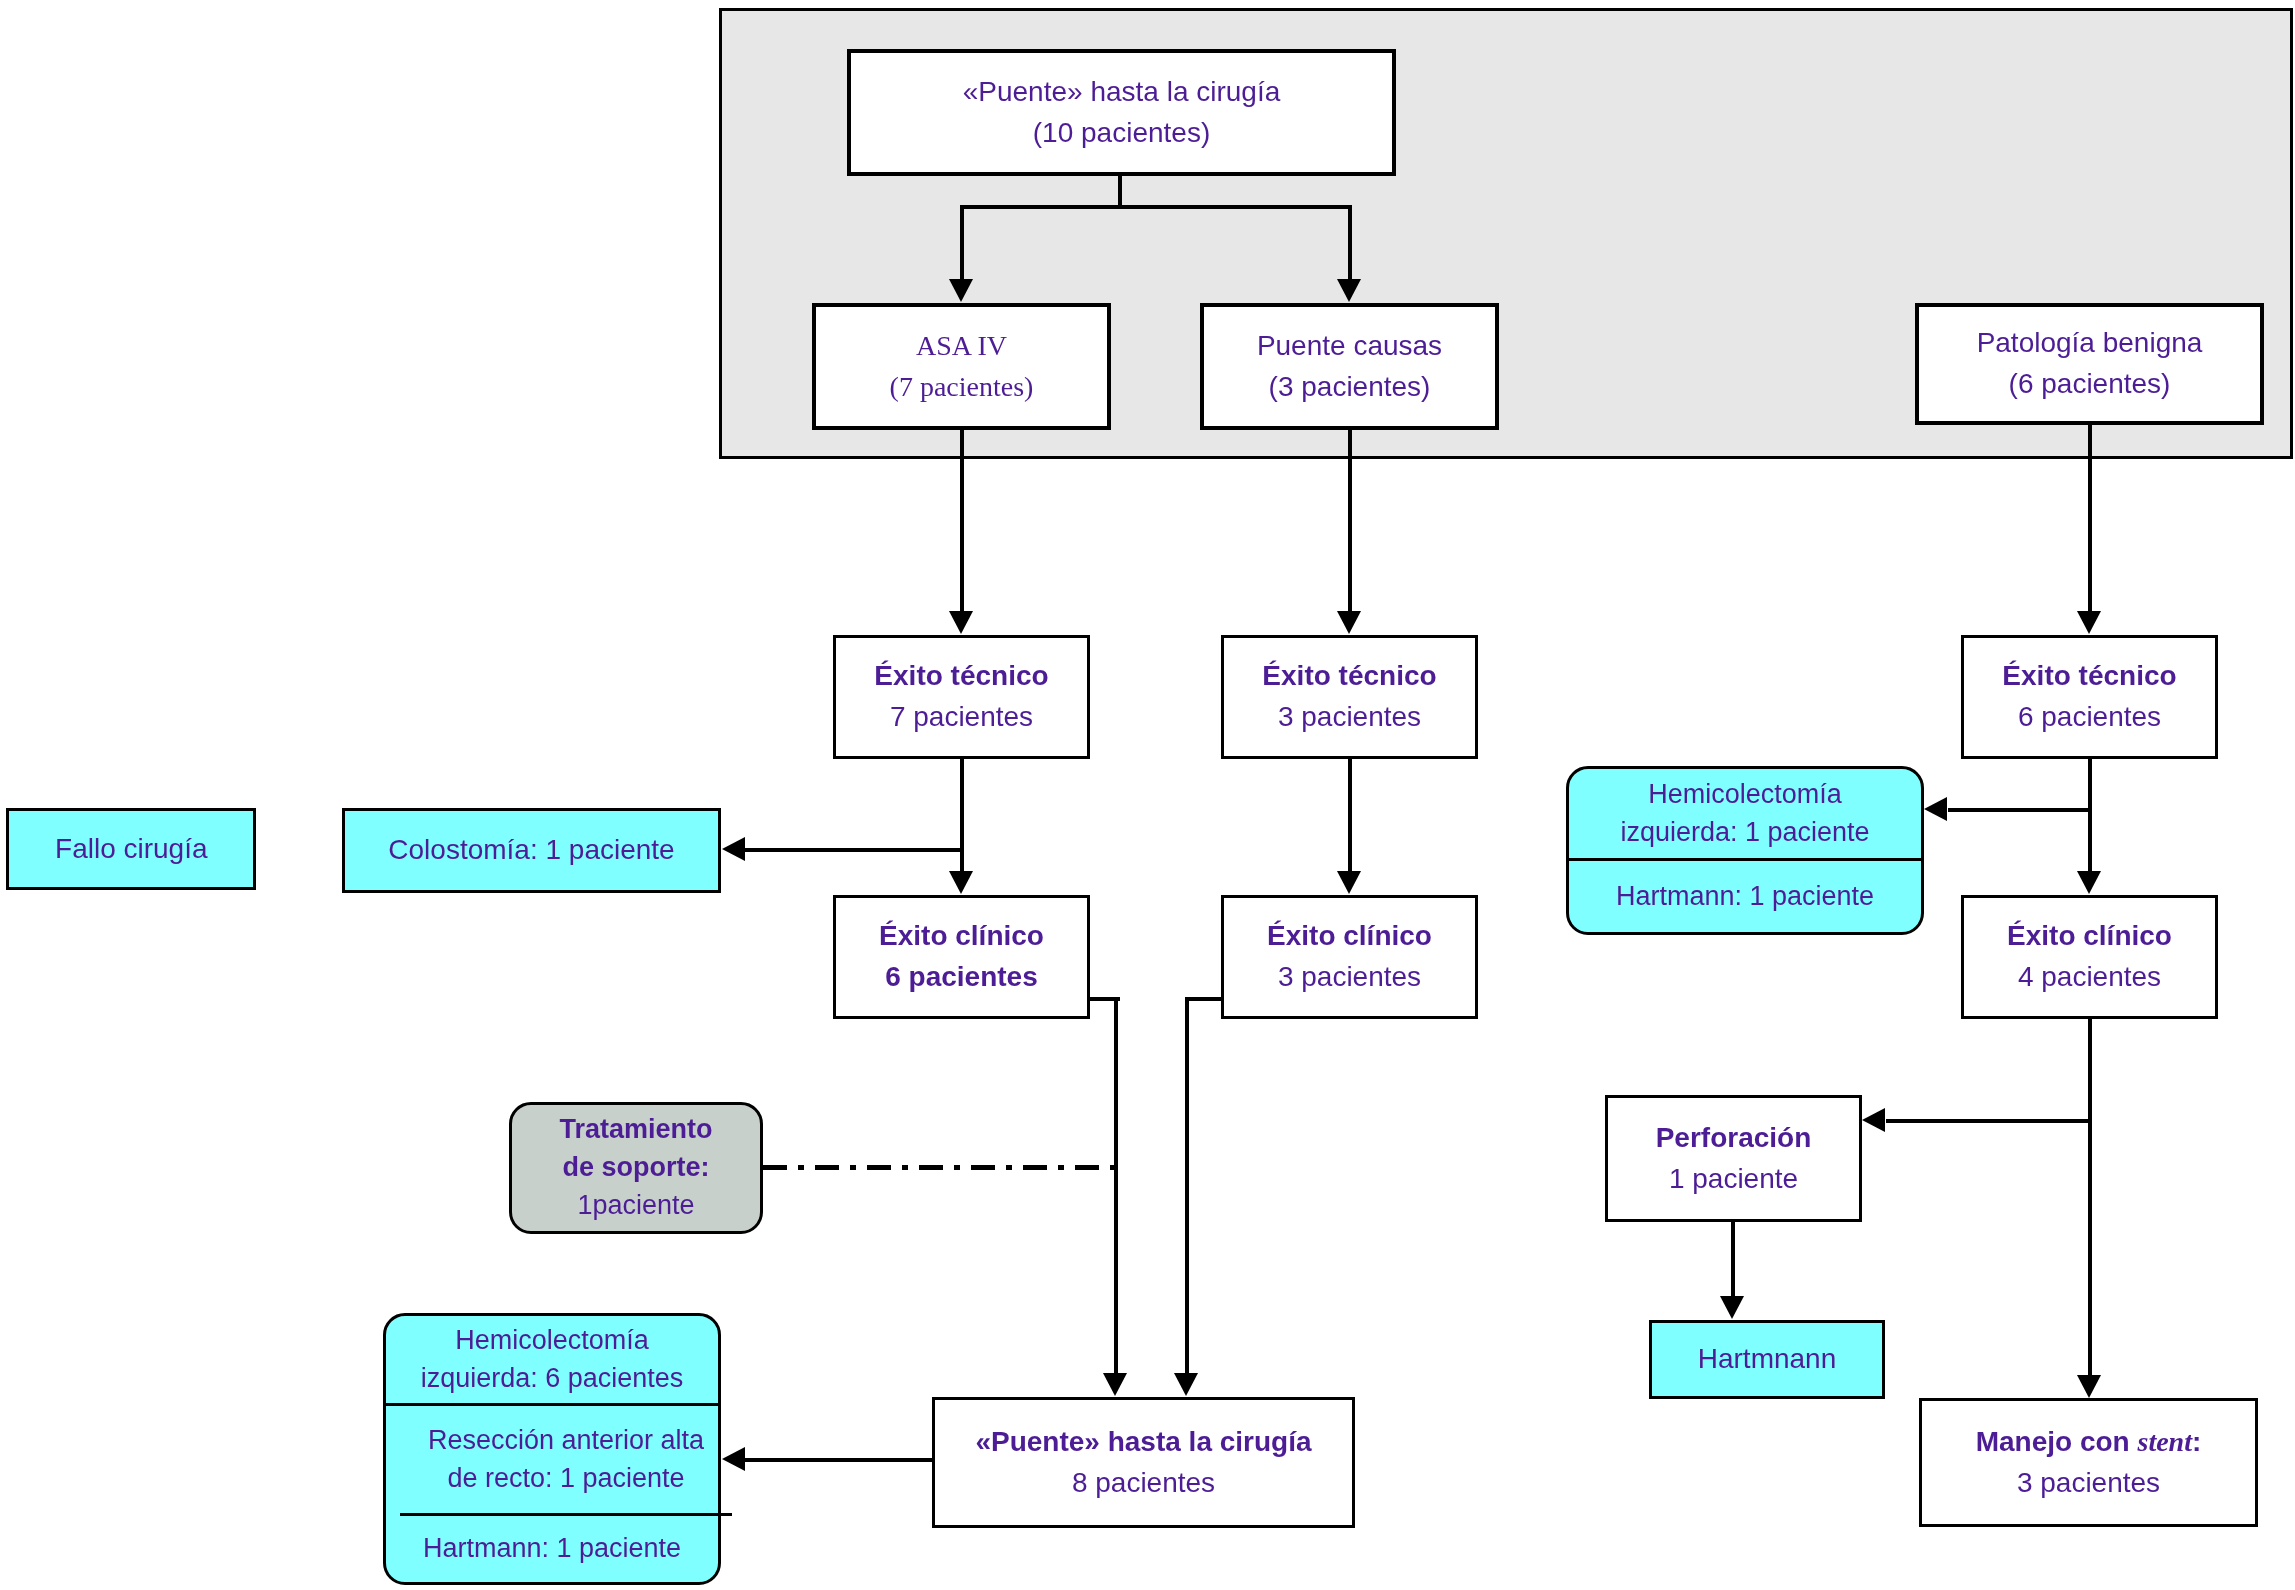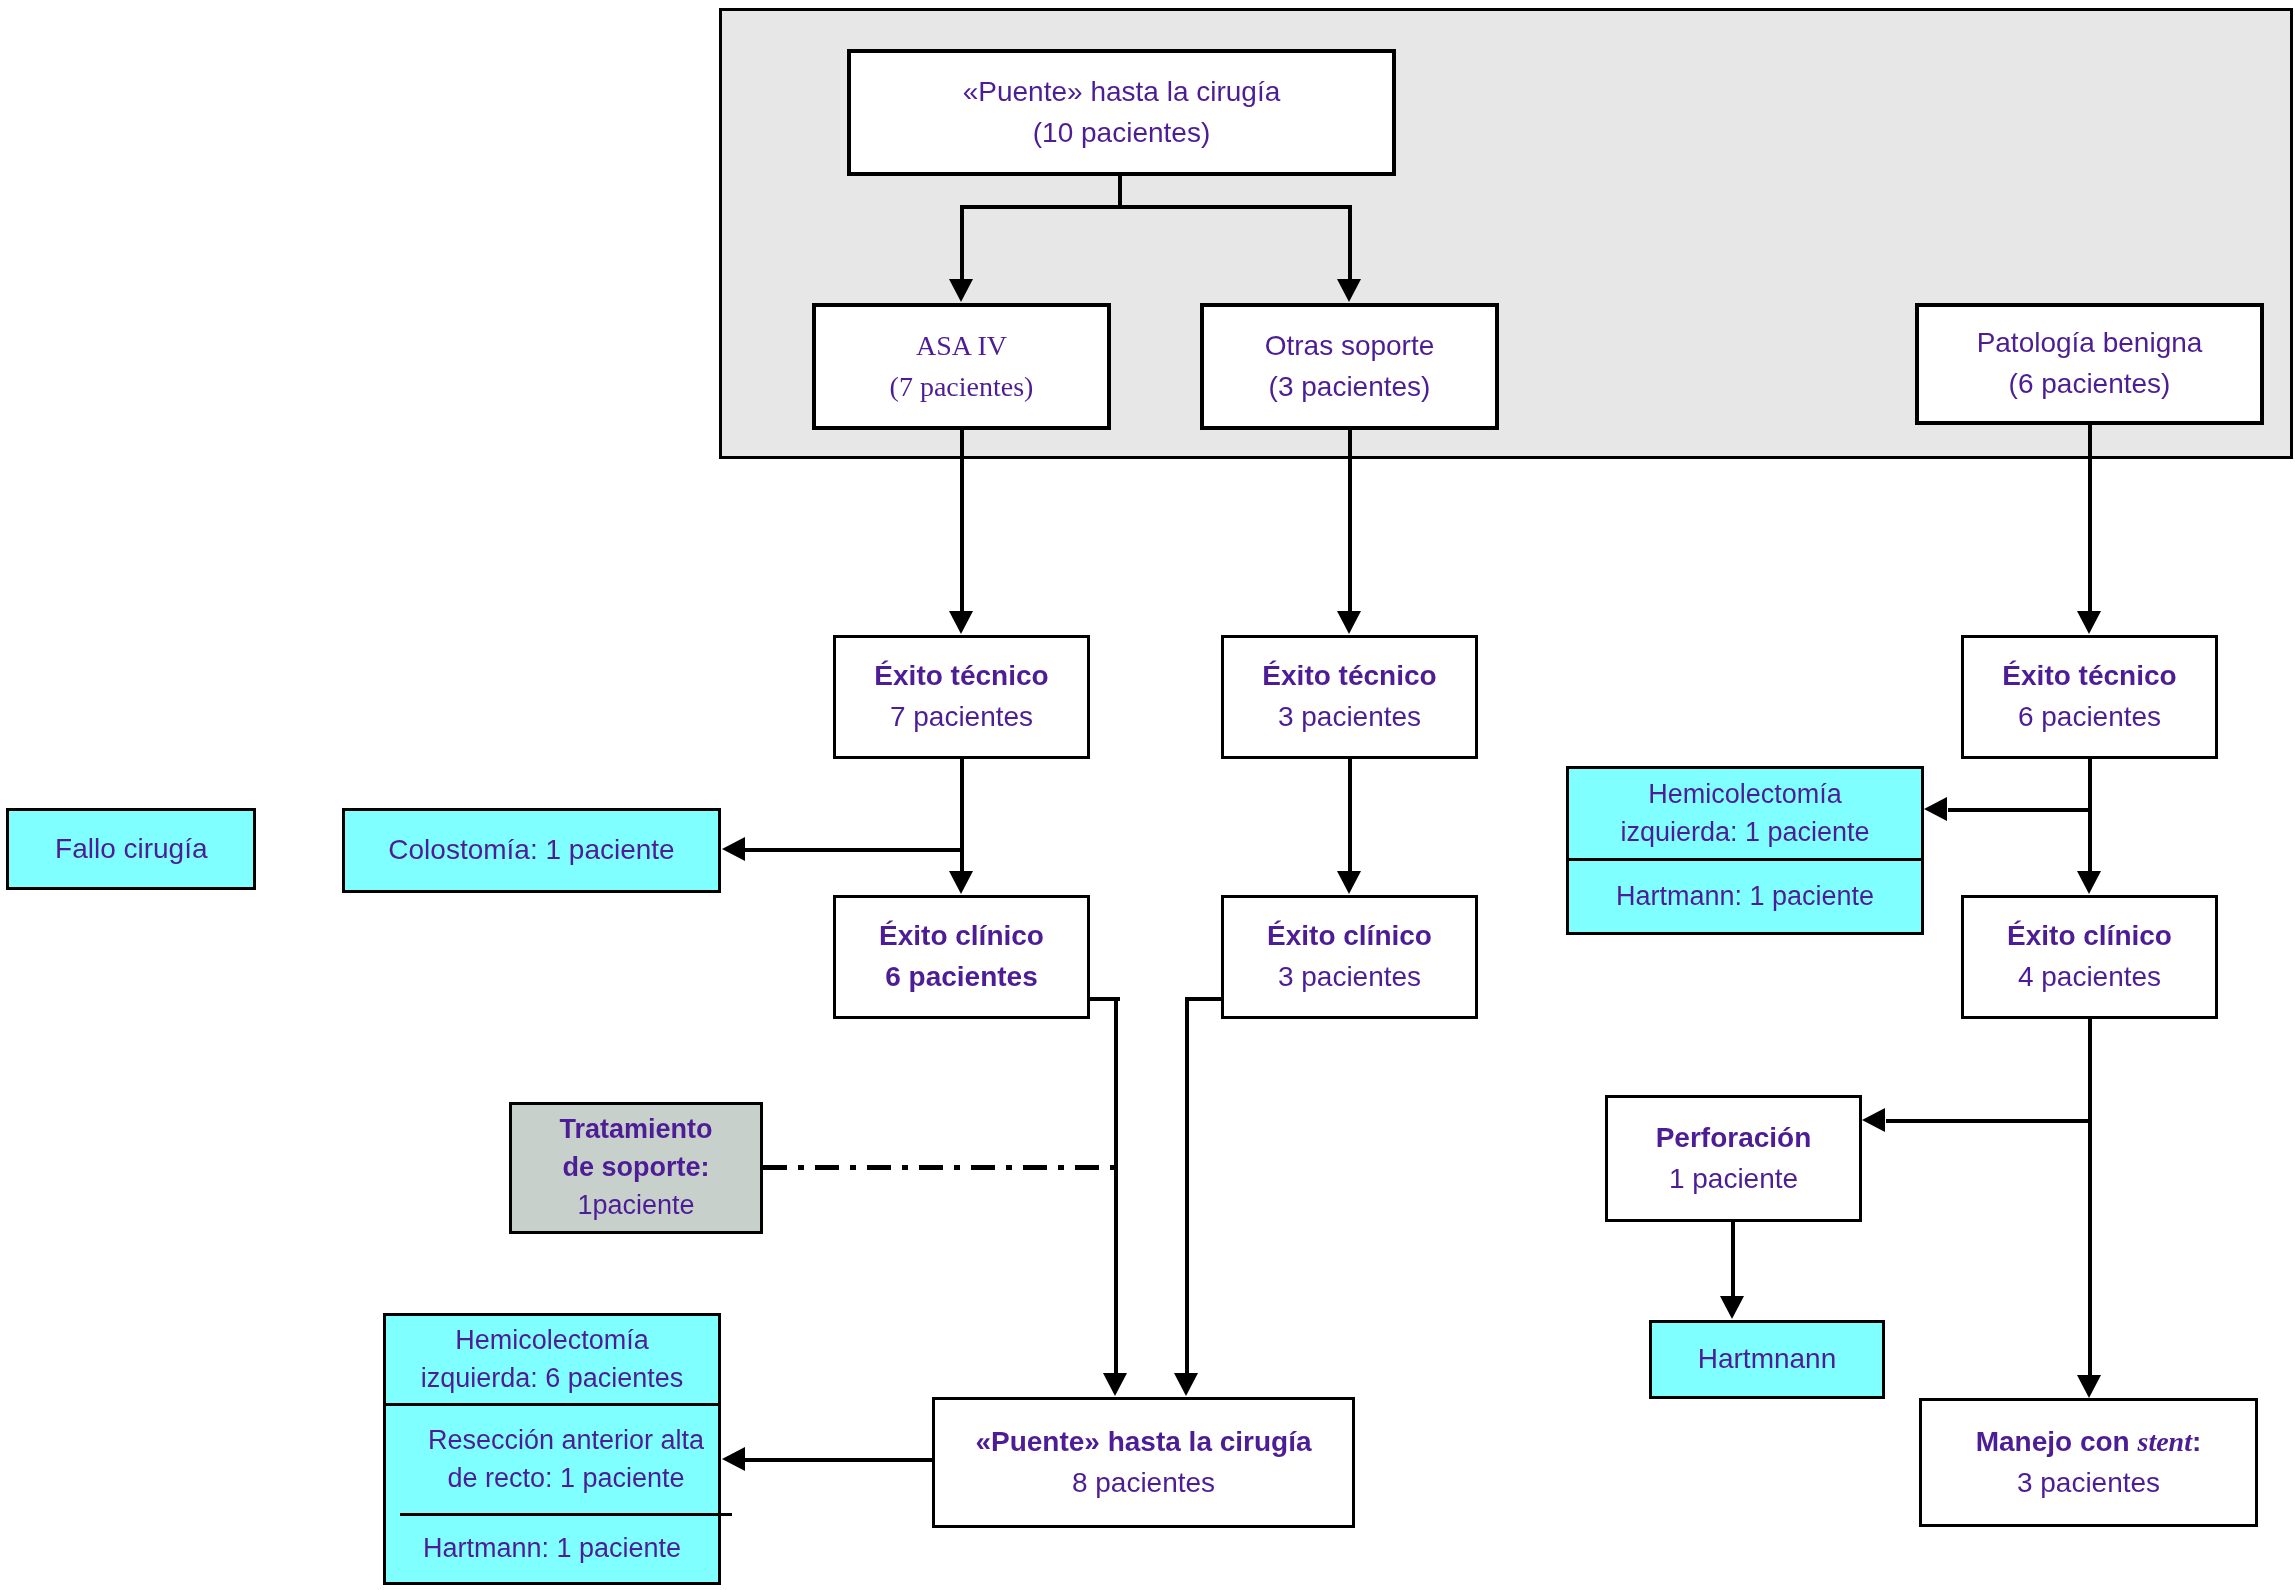--- a/index.html
+++ b/index.html
@@ -23,21 +23,21 @@
     align-items: center;
     text-align: center;
     font-size: 28px;
     line-height: 1.45;
   }
   .container-gray { background: var(--container_gray); }
   .cyan  { background: var(--cyan); }
   .support { background: var(--support_gray); }
   .b { font-weight: bold; }
   .i { font-style: italic; font-family: Liberation Serif, serif; }
-  .sm { font-size: 27px; line-height: 1.4; }
+  .sm { font-size: 27px; line-height: 1.4; border-radius: 22px; }
   .stack { padding: 0; justify-content: stretch; }
   .cell {
     width: 100%;
     display: flex;
     flex-direction: column;
     justify-content: center;
     align-items: center;
     text-align: center;
     padding: 0 17.3px;
   }
@@ -123,21 +123,21 @@
     <div>«Puente» hasta la cirugía</div>
     <div>(10 pacientes)</div>
   </div>
 
   <div class="box" style="left:812px;top:303px;width:299px;height:127px;border-width:4.7px;font-family:Liberation Serif, serif;">
     <div>ASA IV</div>
     <div>(7 pacientes)</div>
   </div>
 
   <div class="box" style="left:1200px;top:303px;width:299px;height:127px;border-width:4.7px;">
-    <div>Otras soporte</div>
+    <div>Puente causas</div>
     <div>(3 pacientes)</div>
   </div>
 
   <div class="box" style="left:1915px;top:303px;width:349px;height:122px;border-width:4.7px;">
     <div>Patología benigna</div>
     <div>(6 pacientes)</div>
   </div>
 
   <div class="box" style="left:833px;top:635px;width:257px;height:124px;">
     <div class="b">Éxito técnico</div>

